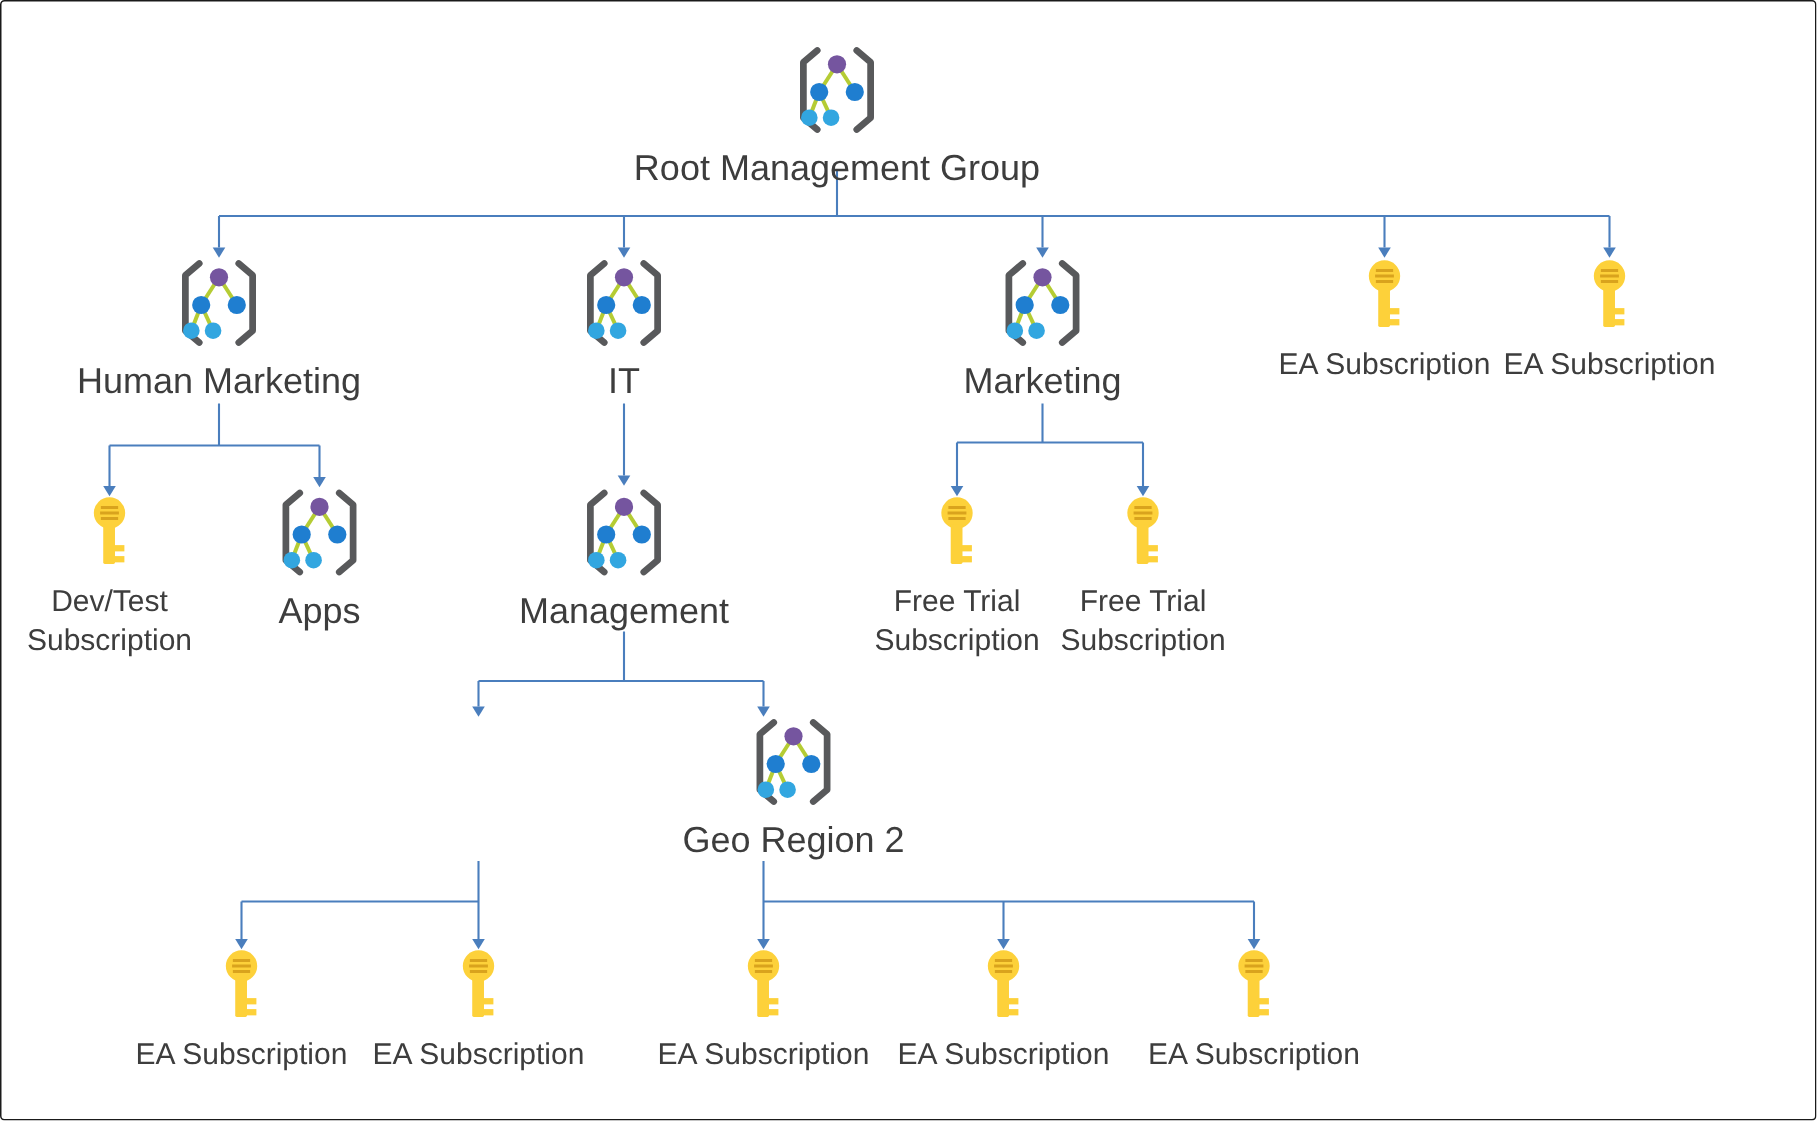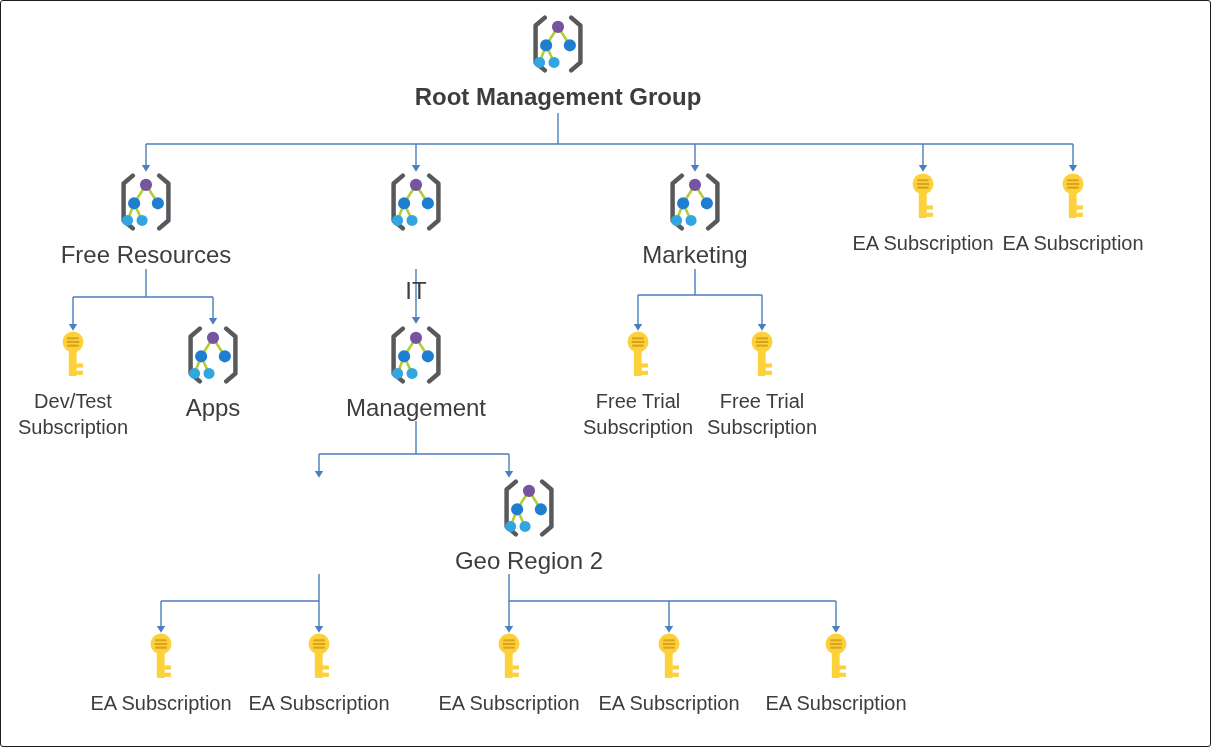--- a/index.html
+++ b/index.html
@@ -76,21 +76,21 @@
       <path class="arrow" d="M313.8,625 L322.2,625 L318,631.8 Z"></path>
     </g>
     <g>
       <path class="line" d="M508,573 L508,600 M508,600 L835,600 M508,600 L508,625 M668,600 L668,625 M835,600 L835,625"></path>
       <path class="arrow" d="M503.8,625 L512.2,625 L508,631.8 Z"></path>
       <path class="arrow" d="M663.8,625 L672.2,625 L668,631.8 Z"></path>
       <path class="arrow" d="M830.8,625 L839.2,625 L835,631.8 Z"></path>
     </g>
   </svg>
 
-  <div class="node mg" style="left:397px; top:14px; width:320px;font-weight:bold;">
+  <div class="node mg" style="left:397px; top:30px; width:320px;">
     <svg class="mg-icon" viewBox="0 0 48 44" aria-hidden="true">
       <path class="bracket" d="M14,2 L7,8 L7,36 L14,42"></path>
         <path class="bracket" d="M34,2 L41,8 L41,36 L34,42"></path>
       <g class="edges">
           <line x1="24" y1="9" x2="15" y2="23"></line>
           <line x1="24" y1="9" x2="33" y2="23"></line>
           <line x1="15" y1="23" x2="10" y2="36"></line>
           <line x1="15" y1="23" x2="21" y2="36"></line>
         </g>
       <circle class="n-top" cx="24" cy="9" r="4.6"></circle>
@@ -111,24 +111,24 @@
           <line x1="24" y1="9" x2="33" y2="23"></line>
           <line x1="15" y1="23" x2="10" y2="36"></line>
           <line x1="15" y1="23" x2="21" y2="36"></line>
         </g>
       <circle class="n-top" cx="24" cy="9" r="4.6"></circle>
         <circle class="n-mid" cx="15" cy="23" r="4.6"></circle>
         <circle class="n-mid" cx="33" cy="23" r="4.6"></circle>
         <circle class="n-leaf" cx="10" cy="36" r="4.2"></circle>
         <circle class="n-leaf" cx="21" cy="36" r="4.2"></circle>
     </svg>
-    <div class="label">Free Resources</div>
-  </div>
-
-  <div class="node mg" style="left:355px; top:172px; width:120px;gap:36px;">
+    <div class="label">Human Marketing</div>
+  </div>
+
+  <div class="node mg" style="left:355px; top:172px; width:120px;">
     <svg class="mg-icon" viewBox="0 0 48 44" aria-hidden="true">
       <path class="bracket" d="M14,2 L7,8 L7,36 L14,42"></path>
         <path class="bracket" d="M34,2 L41,8 L41,36 L34,42"></path>
       <g class="edges">
           <line x1="24" y1="9" x2="15" y2="23"></line>
           <line x1="24" y1="9" x2="33" y2="23"></line>
           <line x1="15" y1="23" x2="10" y2="36"></line>
           <line x1="15" y1="23" x2="21" y2="36"></line>
         </g>
       <circle class="n-top" cx="24" cy="9" r="4.6"></circle>

